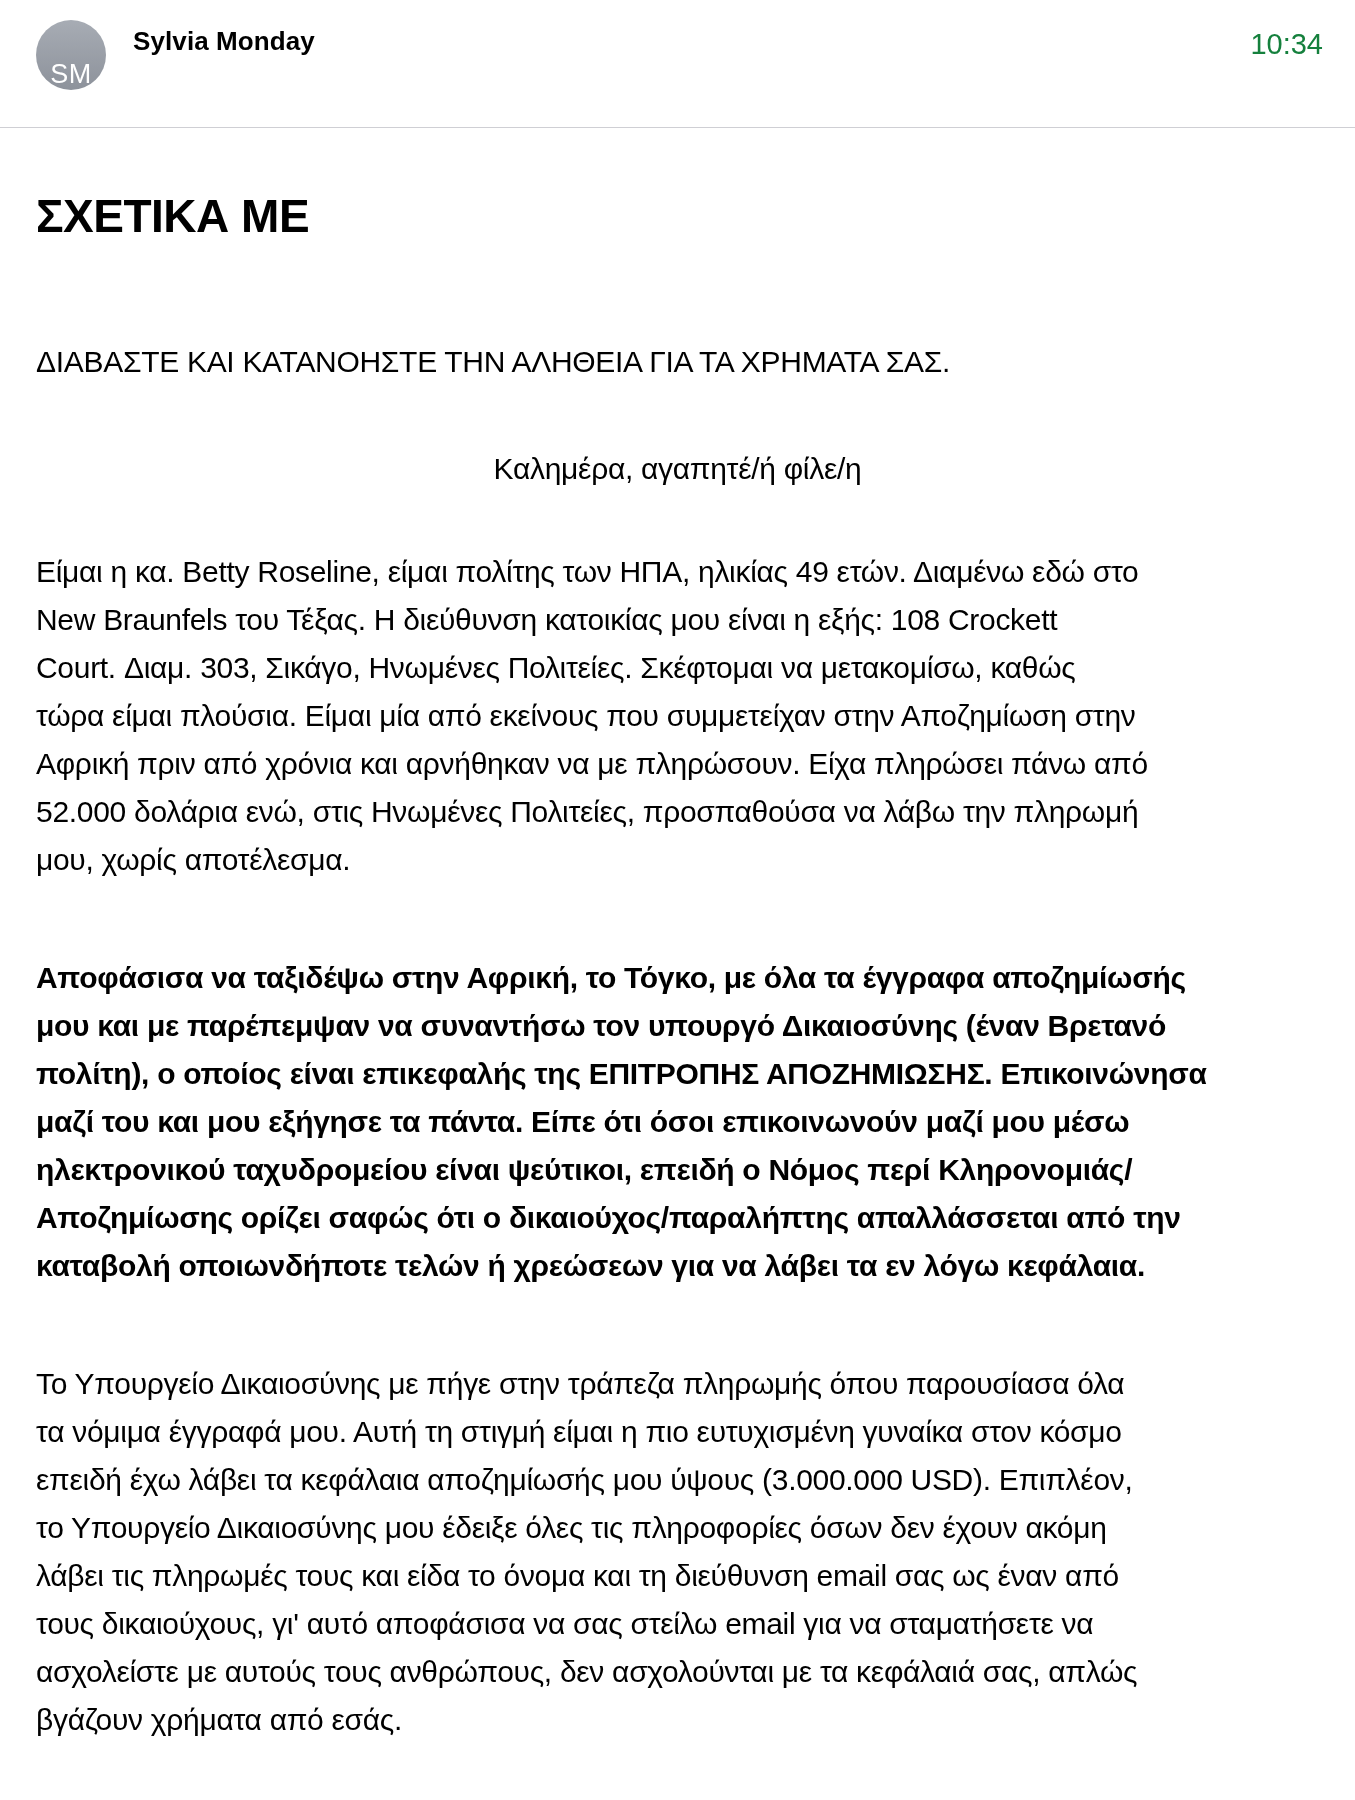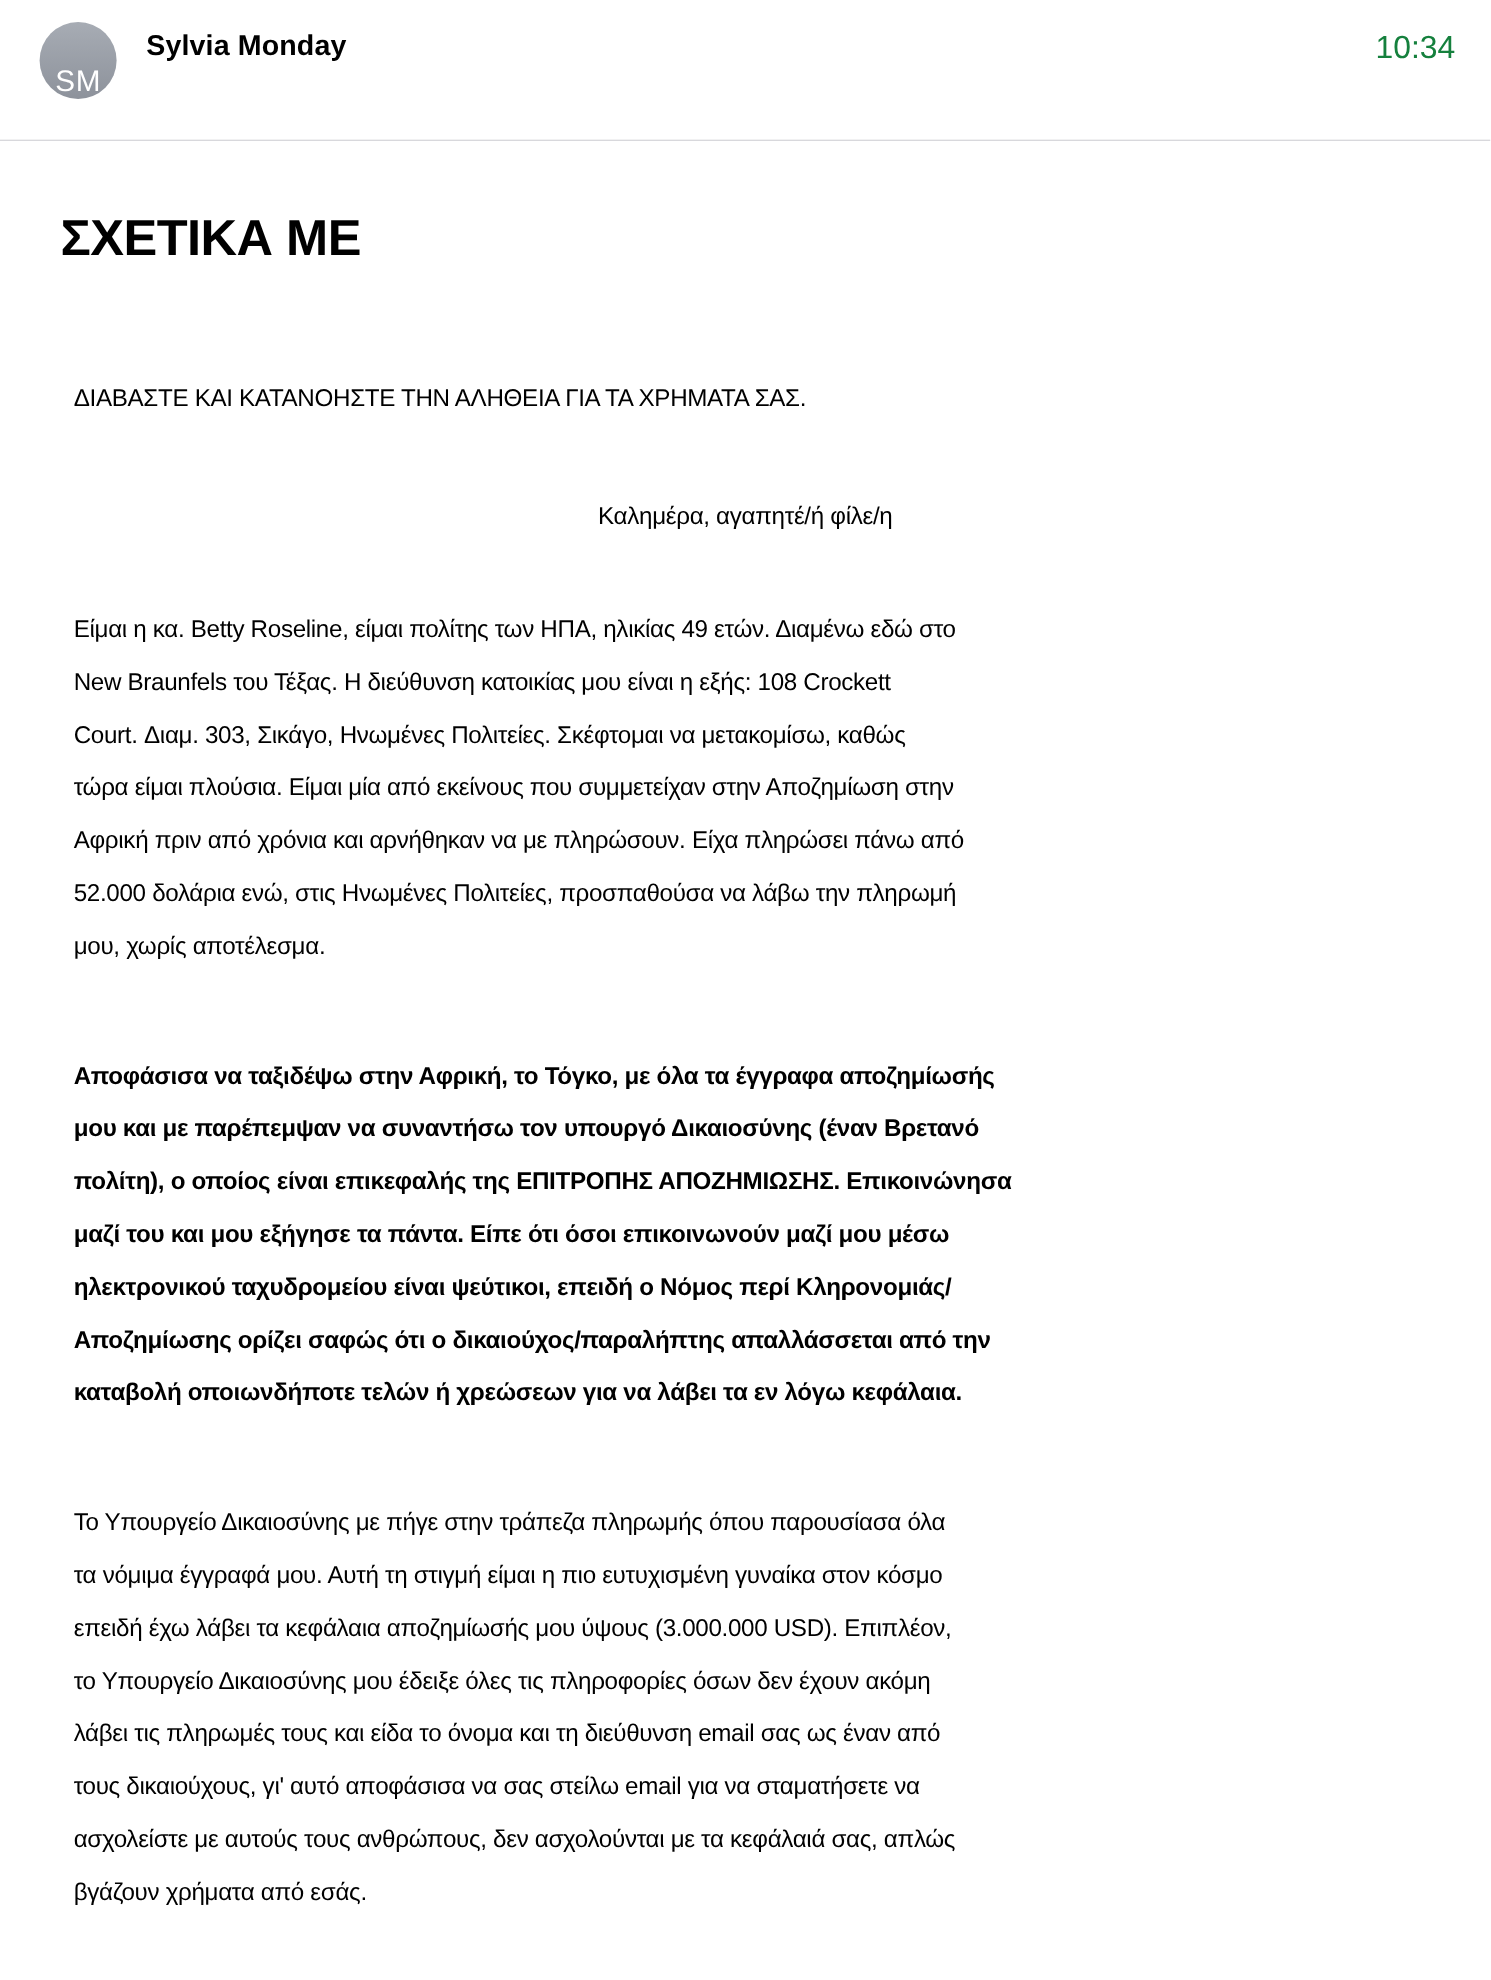--- a/index.html
+++ b/index.html
@@ -49,33 +49,33 @@
   }
   .msg-time {
     position: absolute;
     right: 32px; top: 28px;
     font-size: 29px;
     color: #15803d;
   }
 
   
   .email-body {
-    padding: 0 55px;
+    padding: 0 36px;
   }
   .subject {
     margin: 0;
     padding-top: 62px;
     font-size: 46px;
     line-height: 52px;
     font-weight: 700;
     letter-spacing: -0.5px;
   }
   .email-body p {
-    margin: 12px;
-    font-size: 22px;
+    margin: 0;
+    font-size: 30px;
     line-height: 48px;
     letter-spacing: -0.3px;
     white-space: pre-line;
   }
   p.intro-line   { margin-top: 96px; }
   p.greeting     { margin-top: 59px; text-align: center; }
   p.para-1       { margin-top: 55px; }
   p.para-2       { margin-top: 70px; font-weight: bold; }
   p.para-3       { margin-top: 70px; }
 </style>

